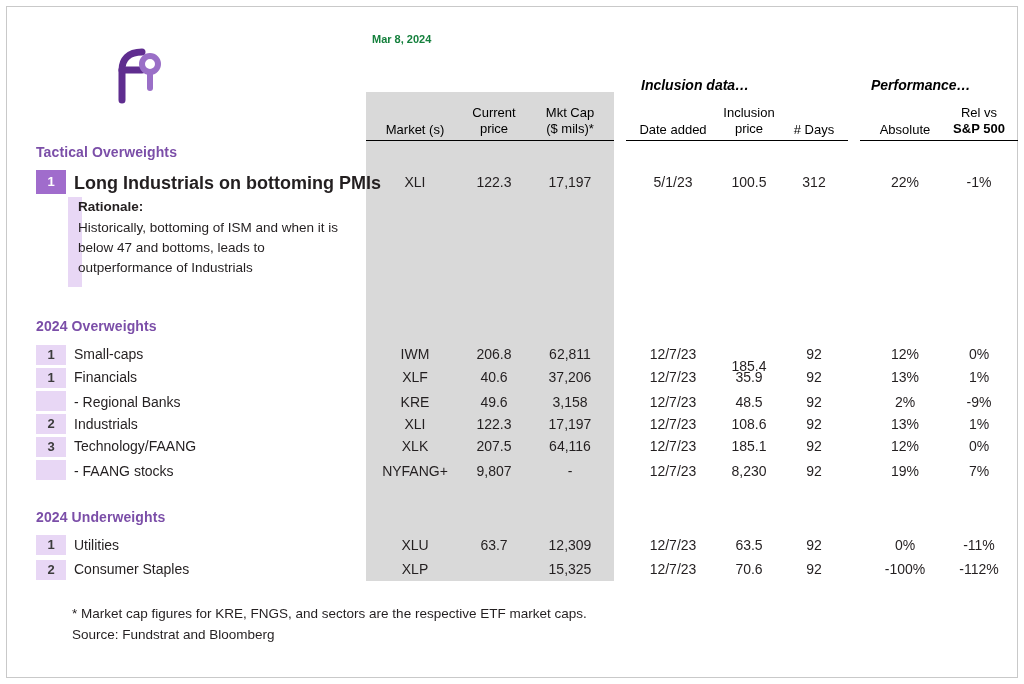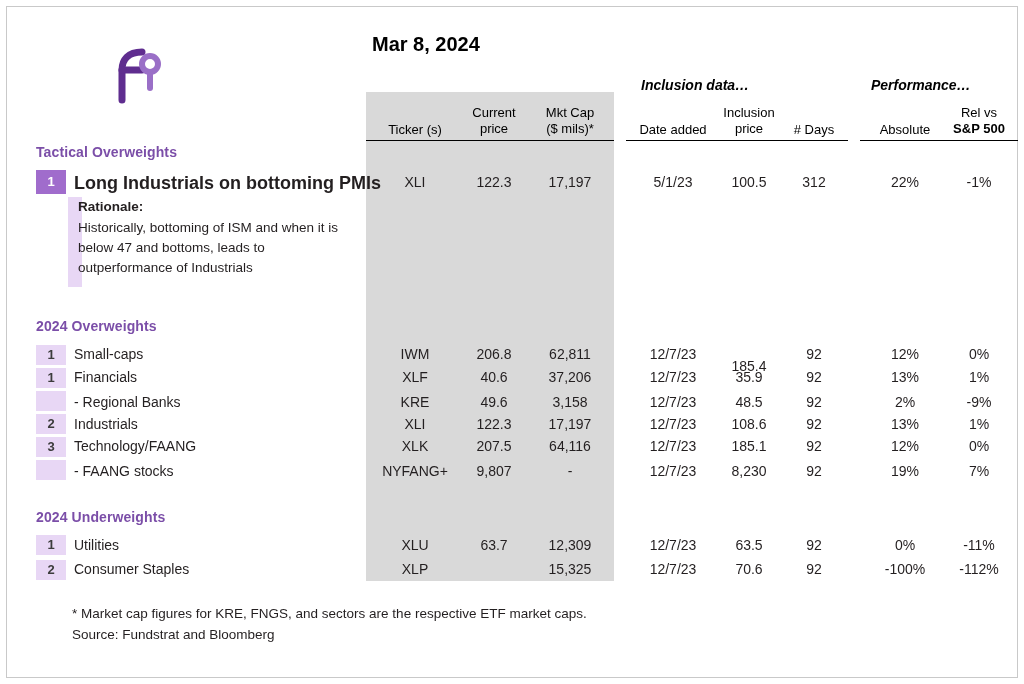--- a/index.html
+++ b/index.html
@@ -55,23 +55,23 @@
   .logo-text .b {
     font-weight: bold;
     color: #5f2d8f;
   }
 
   
   .doc-date {
     position: absolute;
     left: 372px;
     top: 33px;
-    font-size: 20px;
-    font-weight: bold;
-    color: #000000;
+    font-size: 11px;
+    font-weight: bold;
+    color: #15803d;
   }
 
   
   .grey-band {
     position: absolute;
     left: 366px;
     top: 92px;
     width: 248px;
     height: 489px;
     background: #d9d9d9;
@@ -199,21 +199,21 @@
 
   <div class="doc-date">Mar 8, 2024</div>
 
   <div class="grp-label grp-inclusion">Inclusion data…</div>
   <div class="grp-label grp-perf">Performance…</div>
 
   <div class="hdr-rule rule-left"></div>
   <div class="hdr-rule rule-mid"></div>
   <div class="hdr-rule rule-right"></div>
 
-  <div class="col-h" style="left:376px; top:122px; width:78px;">Ticker (s)</div>
+  <div class="col-h" style="left:376px; top:122px; width:78px;">Market (s)</div>
   <div class="col-h" style="left:455px; top:105px; width:78px;">Current</div>
   <div class="col-h" style="left:455px; top:121px; width:78px;">price</div>
   <div class="col-h" style="left:531px; top:105px; width:78px;">Mkt Cap</div>
   <div class="col-h" style="left:531px; top:121px; width:78px;">($ mils)*</div>
   <div class="col-h" style="left:626px; top:122px; width:94px;">Date added</div>
   <div class="col-h" style="left:706px; top:105px; width:86px;">Inclusion</div>
   <div class="col-h" style="left:706px; top:121px; width:86px;">price</div>
   <div class="col-h" style="left:779px; top:122px; width:70px;"># Days</div>
   <div class="col-h" style="left:866px; top:122px; width:78px;">Absolute</div>
   <div class="col-h" style="left:940px; top:105px; width:78px;">Rel vs</div>

